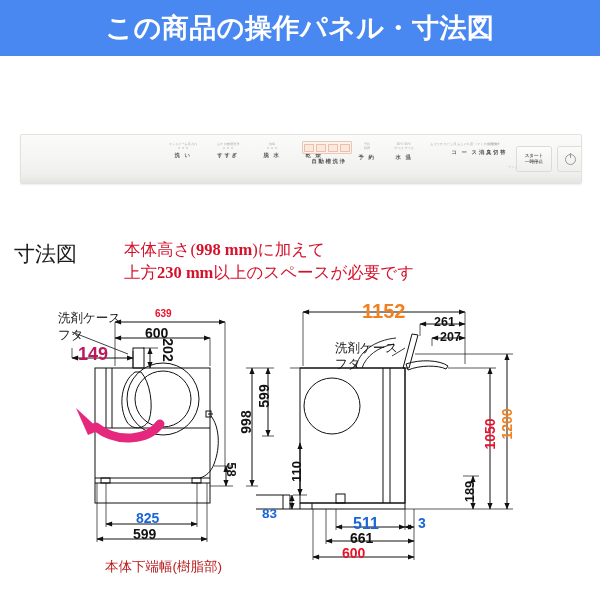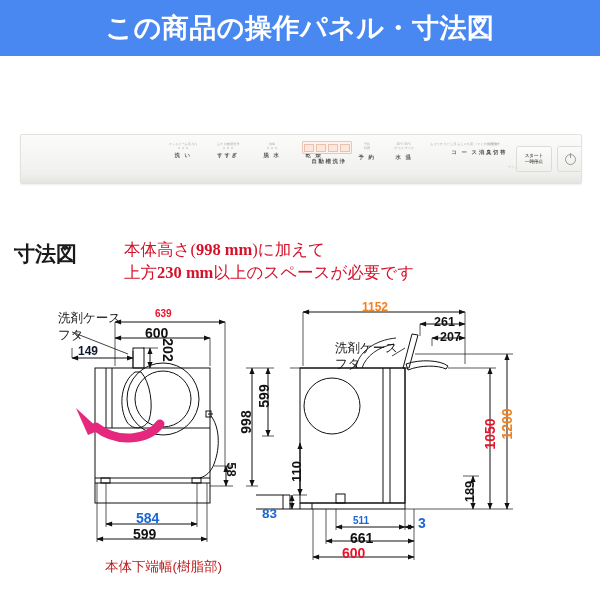--- a/index.html
+++ b/index.html
@@ -21,21 +21,21 @@
     color:#ffffff;font-size:27px;font-weight:700;letter-spacing:.5px;
     white-space:nowrap;
   }
 
   
   .sec-h{
     position:absolute;color:#1a1a1a;font-size:19px;font-weight:500;
     white-space:nowrap;
   }
   #sec-panel{left:12px;top:74px;}
-  #sec-dim{left:14px;top:240px;font-size:21px;font-weight:700;}
+  #sec-dim{left:14px;top:240px;font-size:21px;font-weight:400;}
 
   
   .panel{
     position:absolute;left:20px;top:134px;width:560px;height:48px;
     background:linear-gradient(180deg,#fbfbfa 0%,#f4f4f2 55%,#ececea 100%);
     border:1px solid #e2e2df;border-radius:2px;
     box-shadow:0 1px 2px rgba(0,0,0,.07);
     overflow:hidden;
   }
   .panel:after{
@@ -357,46 +357,46 @@
         <line x1="313" y1="213" x2="313" y2="264" stroke-width=".7"></line>
       </g>
     </svg>
 
     
     <div class="lbl k" style="left:58px;top:14px;font-size:12.5px;color:#111;">洗剤ケース</div>
     <div class="lbl k" style="left:58px;top:31px;font-size:12.5px;color:#111;">フタ</div>
 
     <div class="lbl" style="left:155px;top:12px;font-size:10px;color:#e8122b;">639</div>
     <div class="lbl" style="left:145px;top:29px;font-size:14px;color:#111;">600</div>
-    <div class="lbl" style="left:78px;top:48px;font-size:12px;color:#0f172a;text-align:right;">149</div>
+    <div class="lbl" style="left:78px;top:48px;font-size:18px;color:#be185d;text-align:right;">149</div>
     <div class="lbl vert" style="left:156px;top:46px;font-size:14px;color:#111;transform:rotate(90deg);">202</div>
 
-    <div class="lbl" style="left:136px;top:214px;font-size:14px;color:#1a66d6;">584</div>
+    <div class="lbl" style="left:136px;top:214px;font-size:14px;color:#1a66d6;">825</div>
     <div class="lbl" style="left:133px;top:230px;font-size:14px;color:#111;">599</div>
     <div class="lbl vert" style="left:224px;top:166px;font-size:13px;color:#111;transform:rotate(90deg);">58</div>
 
     <div class="lbl vert" style="left:234px;top:118px;font-size:14px;color:#111;transform:rotate(-90deg);">998</div>
     <div class="lbl vert" style="left:252px;top:92px;font-size:14px;color:#111;transform:rotate(-90deg);">599</div>
 
     <div class="lbl k" style="left:105px;top:262px;font-size:13.5px;color:#b91c1c;">本体下端幅(樹脂部)</div>
 
     
-    <div class="lbl" style="left:362px;top:4px;font-size:12px;color:#f08020;">1152</div>
+    <div class="lbl" style="left:362px;top:4px;font-size:20px;color:#f08020;">1152</div>
     <div class="lbl" style="left:434px;top:19px;font-size:12.5px;color:#111;">261</div>
     <div class="lbl" style="left:440px;top:34px;font-size:12.5px;color:#111;">207</div>
 
     <div class="lbl k" style="left:335px;top:44px;font-size:12.5px;color:#111;">洗剤ケース</div>
     <div class="lbl k" style="left:335px;top:60px;font-size:12.5px;color:#111;">フタ</div>
 
     <div class="lbl vert" style="left:491px;top:120px;font-size:14px;color:#f08020;transform:rotate(-90deg);">1200</div>
     <div class="lbl vert" style="left:474px;top:130px;font-size:14px;color:#e8122b;transform:rotate(-90deg);">1050</div>
     <div class="lbl vert" style="left:459px;top:188px;font-size:13px;color:#111;transform:rotate(-90deg);">189</div>
 
     <div class="lbl vert" style="left:286px;top:168px;font-size:13px;color:#111;transform:rotate(-90deg);">110</div>
     <div class="lbl" style="left:262px;top:197px;font-size:13.5px;color:#1a66d6;margin-top:13px;">83</div>
 
-    <div class="lbl" style="left:353px;top:219px;font-size:10px;color:#1a66d6;">511</div>
+    <div class="lbl" style="left:353px;top:219px;font-size:16px;color:#1a66d6;">511</div>
     <div class="lbl" style="left:418px;top:219px;font-size:14px;color:#1a66d6;">3</div>
     <div class="lbl" style="left:350px;top:234px;font-size:14px;color:#111;">661</div>
     <div class="lbl" style="left:342px;top:249px;font-size:14px;color:#e8122b;">600</div>
   </div>
 
 </div>
 
 </body></html>

